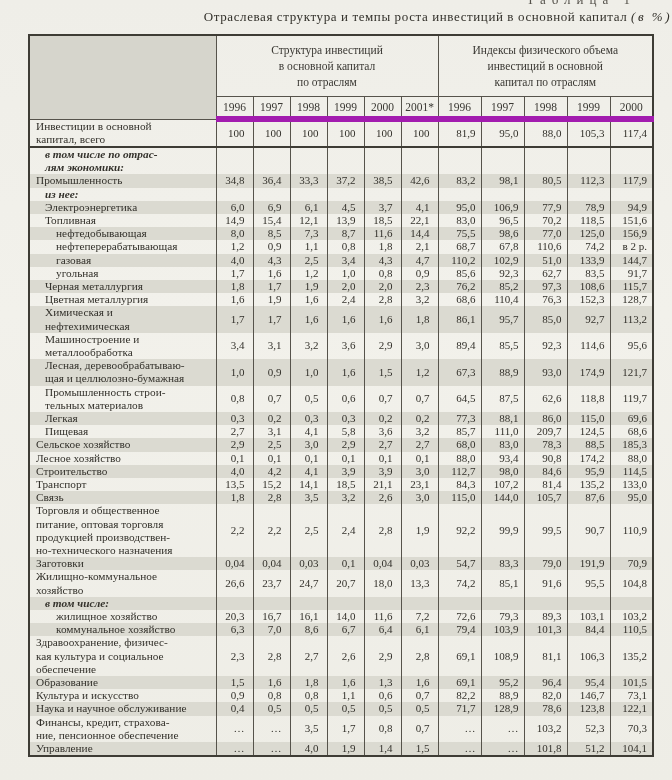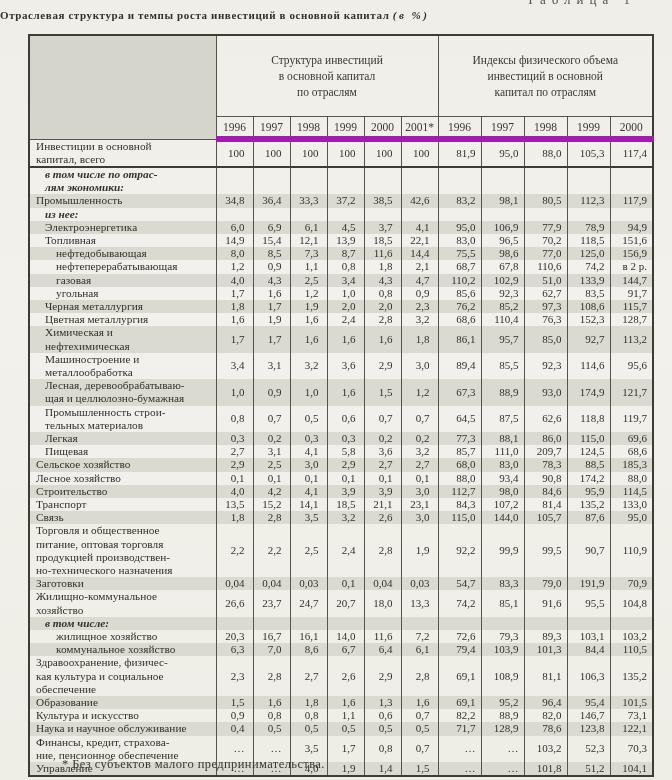--- a/index.html
+++ b/index.html
@@ -11,42 +11,42 @@
   }
   .page { position:relative; width:672px; height:780px; }
 
   .table-number {
     position:absolute; top:-8px; right:36px;
     font-size:13px; letter-spacing:6px; color:#55524b; white-space:nowrap;
   }
 
   .title {
     position:absolute; top:9px; left:0; width:672px;
-    text-align:left; font-weight:bold; font-size:11px;
+    text-align:right; font-weight:normal; font-size:13px;
     letter-spacing:0.6px; color:#32302a; white-space:nowrap;
   }
   .title .note { font-style:italic; letter-spacing:2.5px; }
 
   table.main {
     position:absolute; left:28px; top:34px;
     border-collapse:collapse; table-layout:fixed;
     border:2px solid #3e3c35;
   }
   col.c-label { width:187px; }
   col.c-str   { width:37px; }
   col.c-idx   { width:43px; }
 
   thead th {
     font-weight:normal; color:#3a3833;
     border:1px solid #56534b;
     vertical-align:middle; text-align:center;
   }
   th.corner { background:#d6d5cc; }
   th.group {
-    font-size:11.5px; line-height:16px; padding:16px 2px;
+    font-size:11.5px; line-height:16px; padding:6px 2px;
     white-space:pre-line;
   }
   tr.years th { font-size:11.5px; padding:4px 0 3px; }
   thead tr.years th { border-bottom:6px solid #a21caf; }
 
   tbody td {
     border-left:1px solid #56534b; border-right:1px solid #56534b;
     border-top:0; border-bottom:0;
     vertical-align:middle;
   }
@@ -624,15 +624,14 @@
           <td class="val">1,5</td>
           <td class="val idx">…</td>
           <td class="val idx">…</td>
           <td class="val idx">101,8</td>
           <td class="val idx">51,2</td>
           <td class="val idx">104,1</td>
         </tr>
       </tbody>
   </table>
 
-  <div class="footnote">* Без субъектов малого предпринимательства.</div>
 
 </div>
 
 </body></html>

